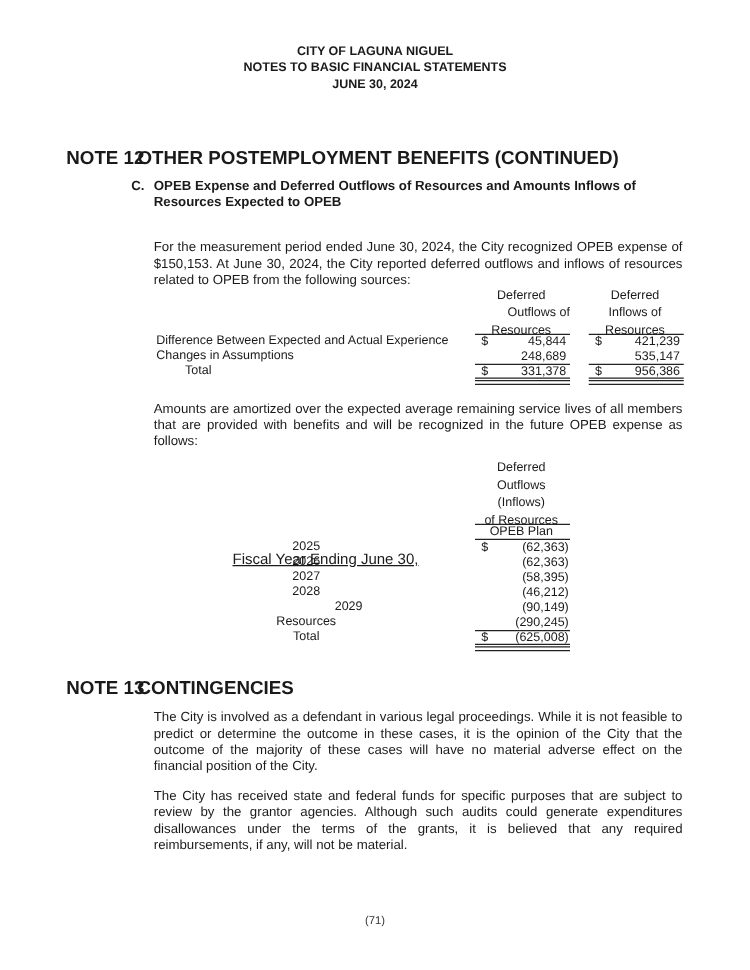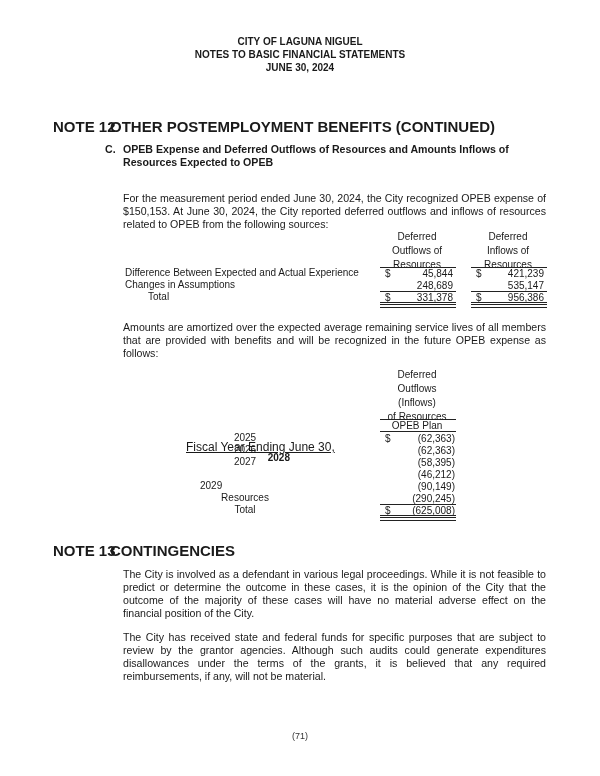--- a/index.html
+++ b/index.html
@@ -53,21 +53,21 @@
     <div style="white-space:nowrap;">Resources Expected to OPEB</div>
   </div>
 </div>
 
 <div class="abs para para1">For the measurement period ended June 30, 2024, the City recognized OPEB expense of $150,153. At June 30, 2024, the City reported deferred outflows and inflows of resources related to OPEB from the following sources:</div>
 
 <div class="abs" style="left:0; top:0;">
 
   <div class="abs t1-colhead" style="left:378px; top:230px; width:78px;">
     <div>Deferred</div>
-    <div style="margin-top:1px;">Outflows of</div>
+    <div style="margin-top:1px;text-align:right;">Outflows of</div>
     <div style="margin-top:1px;">Resources</div>
   </div>
   <div class="abs t1-colhead" style="left:469px; top:230px; width:78px;">
     <div>Deferred</div>
     <div style="margin-top:1px;">Inflows of</div>
     <div style="margin-top:1px;">Resources</div>
   </div>
   <div class="rule" style="left:380px; top:267px; width:76px;"></div>
   <div class="rule" style="left:471px; top:267px; width:76px;"></div>
 
@@ -111,24 +111,24 @@
   <div class="cell" style="left:200px; top:432px; width:90px; text-align:center;">2025</div>
   <div class="dollar" style="left:385px; top:432px;">$</div>
   <div class="num" style="left:395px; top:432px; width:60px;">(62,363)</div>
 
   <div class="cell" style="left:200px; top:444px; width:90px; text-align:center;">2026</div>
   <div class="num" style="left:395px; top:444px; width:60px;">(62,363)</div>
 
   <div class="cell" style="left:200px; top:456px; width:90px; text-align:center;">2027</div>
   <div class="num" style="left:395px; top:456px; width:60px;">(58,395)</div>
 
-  <div class="cell" style="left:200px; top:452px; width:90px; text-align:right;font-weight:bold;">2028</div>
+  <div class="cell" style="left:200px; top:468px; width:90px; text-align:center;">2028</div>
   <div class="num" style="left:395px; top:468px; width:60px;">(46,212)</div>
 
-  <div class="cell" style="left:200px; top:480px; width:90px; text-align:left;">2029</div>
+  <div class="cell" style="left:200px; top:480px; width:90px; text-align:right;">2029</div>
   <div class="num" style="left:395px; top:480px; width:60px;">(90,149)</div>
 
   <div class="cell" style="left:200px; top:492px; width:90px; text-align:center;">Resources</div>
   <div class="num" style="left:395px; top:492px; width:60px;">(290,245)</div>
   <div class="rule" style="left:380px; top:504px; width:76px;"></div>
 
   <div class="cell" style="left:200px; top:504px; width:90px; text-align:center;">Total</div>
   <div class="dollar" style="left:385px; top:504px;">$</div>
   <div class="num" style="left:395px; top:504px; width:60px;">(625,008)</div>
   <div class="rule" style="left:380px; top:515px; width:76px;"></div>

